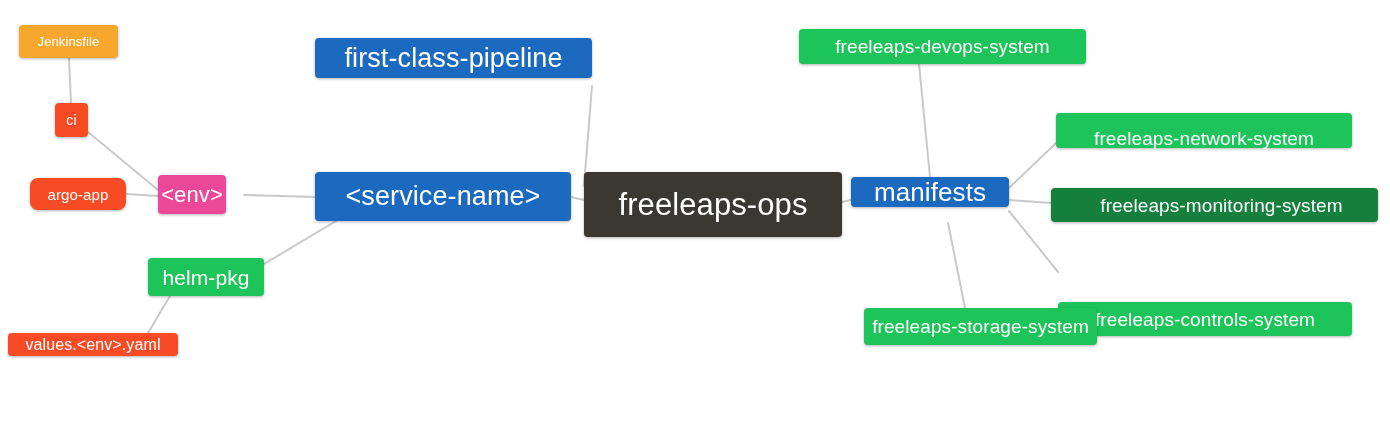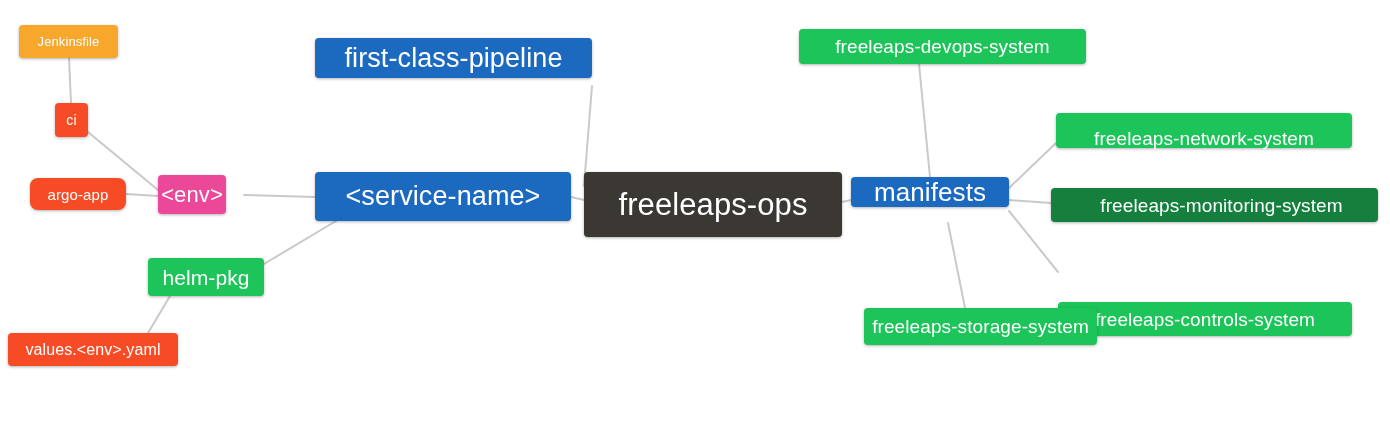--- a/index.html
+++ b/index.html
@@ -86,21 +86,21 @@
       </div>
       <div class="node" style="left: 19px; top: 25px; width: 99px; height: 33px; background: rgb(247, 167, 43); font-size: 13px;">
         <span>Jenkinsfile</span>
       </div>
       <div class="node" style="left: 55px; top: 103px; width: 33px; height: 34px; background: rgb(246, 75, 36); font-size: 14px;">
         <span>ci</span>
       </div>
       <div class="node" style="left: 30px; top: 178px; width: 96px; height: 32px; background: rgb(246, 75, 36); font-size: 15px; border-radius: 8px;">
         <span>argo-app</span>
       </div>
-      <div class="node" style="left: 8px; top: 333px; width: 170px; height: 33px; background: rgb(246, 75, 36); font-size: 16px;">
+      <div class="node" style="left: 8px; top: 333px; width: 170px; height: 23px; background: rgb(246, 75, 36); font-size: 16px;">
         <span>values.&lt;env&gt;.yaml</span>
       </div>
       <div class="node" style="left: 799px; top: 29px; width: 287px; height: 35px; background: rgb(28, 196, 89); font-size: 19px; align-items: center;">
         <span>freeleaps-devops-system</span>
       </div>
       <div class="node" style="left: 1056px; top: 113px; width: 296px; height: 35px; background: rgb(28, 196, 89); font-size: 19px; align-items: flex-end;">
         <span>freeleaps-network-system</span>
       </div>
       <div class="node" style="left: 1051px; top: 188px; width: 327px; height: 34px; background: #15803d; font-size: 19px; padding-left: 24px;">
         <span>freeleaps-monitoring-system</span>

